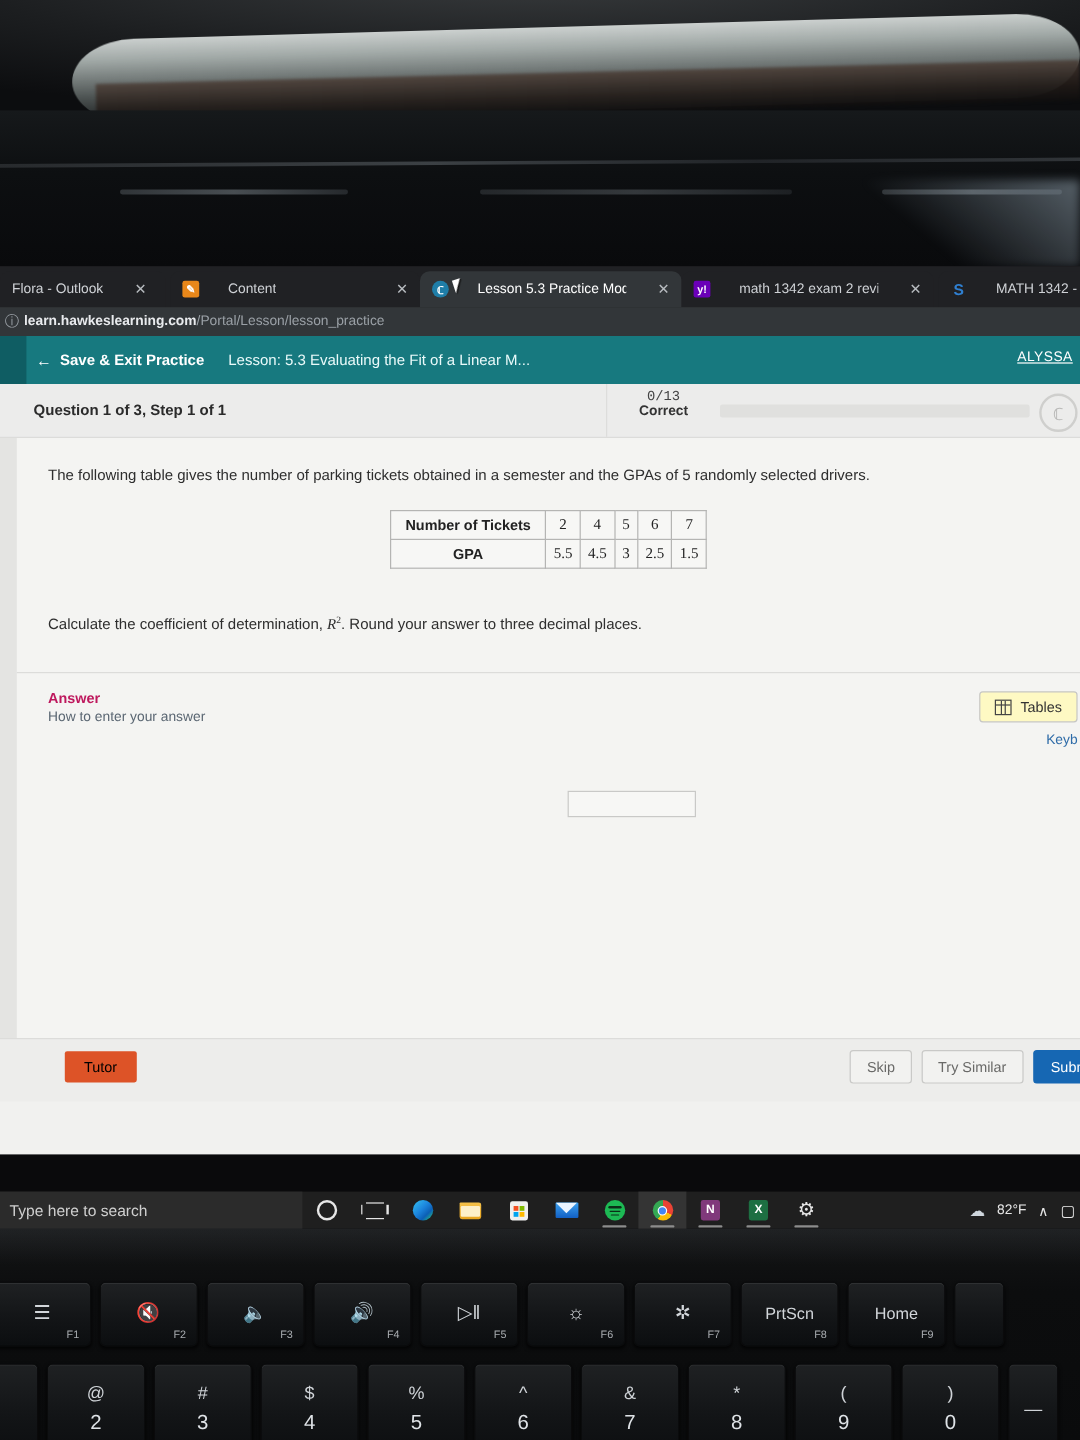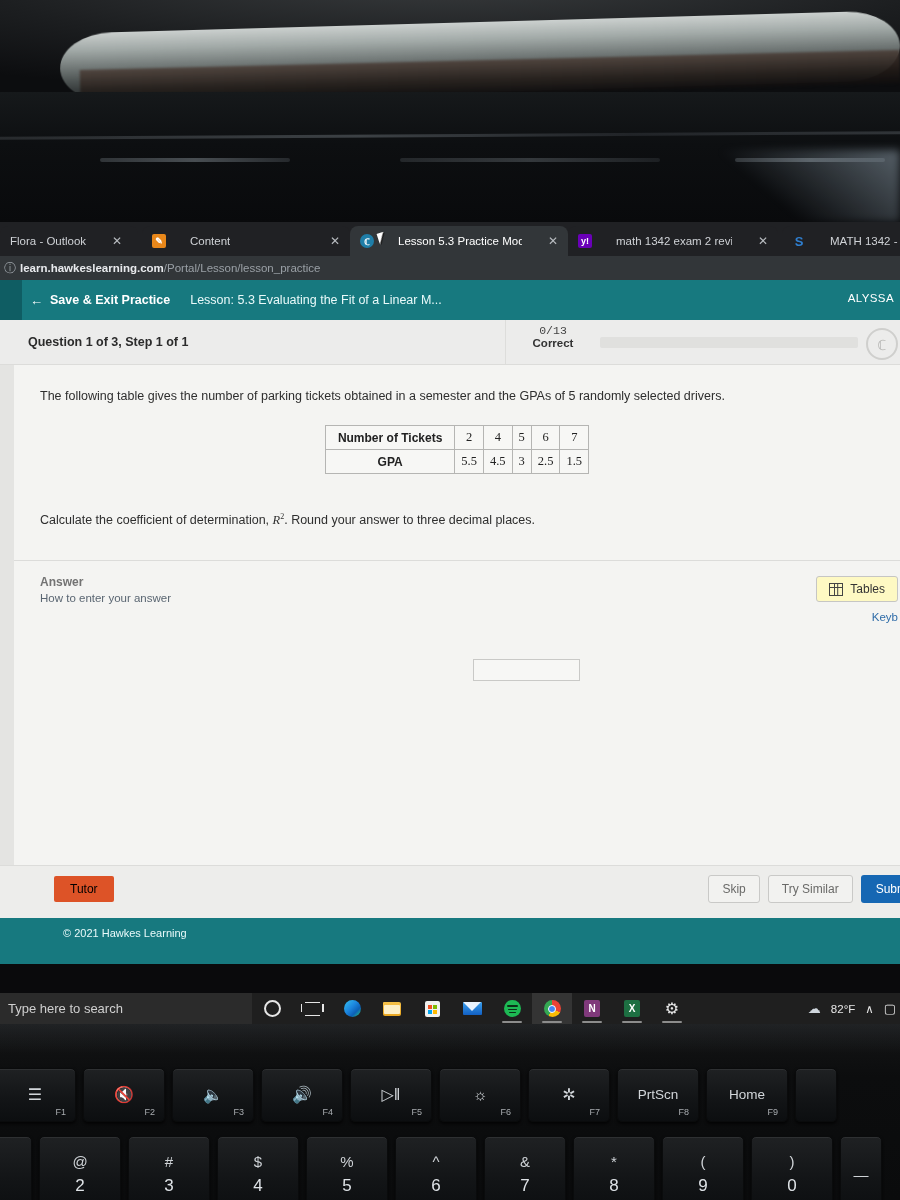--- a/index.html
+++ b/index.html
@@ -62,21 +62,21 @@
 
   
   .app{position:absolute;left:0;top:280px;width:900px;height:682px;background:#f1f1ef;}
   .app-header{position:relative;height:40px;background:#17797f;display:flex;align-items:center;}
   .app-header .teal-dark{position:absolute;left:0;top:0;width:22px;height:40px;background:#0f5d63;}
   .save-exit{display:flex;align-items:center;gap:7px;margin-left:30px;
     color:#fff;font-size:12.5px;font-weight:bold;}
   .arrow-left{font-size:13px;line-height:1;}
   .lesson-title{margin-left:20px;color:#eafafa;font-size:12.5px;}
   .user-name{position:absolute;right:6px;top:12px;color:#ffffff;font-size:11.5px;
-    letter-spacing:.4px;}
+    letter-spacing:.4px;text-decoration:underline;}
 
   .qbar{position:relative;height:44px;background:#ececeb;
     display:flex;align-items:center;border-bottom:1px solid #dcdcda;}
   .qbar .qtext{margin-left:28px;font-size:12.5px;color:#2b2b2b;font-weight:bold;}
   .qbar-sep{position:absolute;left:505px;top:0;width:1px;height:44px;background:#dddddb;}
   .correct-block{position:absolute;left:520px;top:4px;width:66px;text-align:center;
     font-family:"Liberation Mono", monospace;}
   .correct-block .cnum{font-size:11.5px;color:#444;}
   .correct-block .clabel{font-size:11.5px;color:#333;font-weight:bold;
     font-family:"Liberation Sans",sans-serif;}
@@ -97,21 +97,21 @@
     font-family:"Liberation Serif",serif;margin-top:42px;}
   .data-table th.rowlabel{font-family:"Liberation Sans",sans-serif;
     font-weight:bold;font-size:12px;padding:4px 12px;}
 
   .prompt{padding:38px 30px 0 26px;font-size:12.5px;color:#2e2e2e;}
   .prompt .mathvar{font-family:"Liberation Serif",serif;font-style:italic;}
   .prompt sup{font-size:8px;font-style:normal;}
 
   .answer-sep{margin-top:32px;height:1px;background:#dcdcda;}
   .answer-zone{position:relative;height:300px;}
-  .ans-title{margin:14px 0 0 26px;font-size:12px;font-weight:bold;color:#737373;}
+  .ans-title{margin:14px 0 0 26px;font-size:12px;font-weight:bold;color:#be185d;}
   .ans-how{margin:3px 0 0 26px;font-size:11.5px;color:#5a6672;}
   .tables-btn{position:absolute;right:2px;top:1px;display:flex;align-items:center;
     gap:7px;background:#fef9c3;border:1px solid #c6c6c4;border-radius:3px;
     padding:5px 12px;font-size:12px;color:#333;}
   .grid-icon{display:inline-block;width:12px;height:11px;
     border:1.4px solid #444;position:relative;}
   .grid-icon::before{content:"";position:absolute;left:0;top:3.2px;width:100%;
     height:1.2px;background:#444;}
   .grid-icon::after{content:"";position:absolute;left:3.2px;top:0;width:1.2px;
     height:100%;background:#444;box-shadow:3.2px 0 0 #444;}
@@ -298,23 +298,20 @@
 
     <div class="footbar">
       <div class="tutor-btn">Tutor</div>
       <div class="btn-row">
         <div class="ghost-btn">Skip</div>
         <div class="ghost-btn">Try Similar</div>
         <div class="submit-btn">Subm</div>
       </div>
     </div>
 
-    <div class="copyright">
-      <span>© 2021 Hawkes Learning</span>
-    </div>
   </div>
 
   <div class="taskbar">
     <div class="searchbox">
       <span>Type here to search</span>
     </div>
     <div class="tb-icons">
       <div class="tb-ic">
         <span style="display:block;width:13px;height:13px;border:2px solid #e6e6e6;border-radius:50%;"></span>
       </div>

